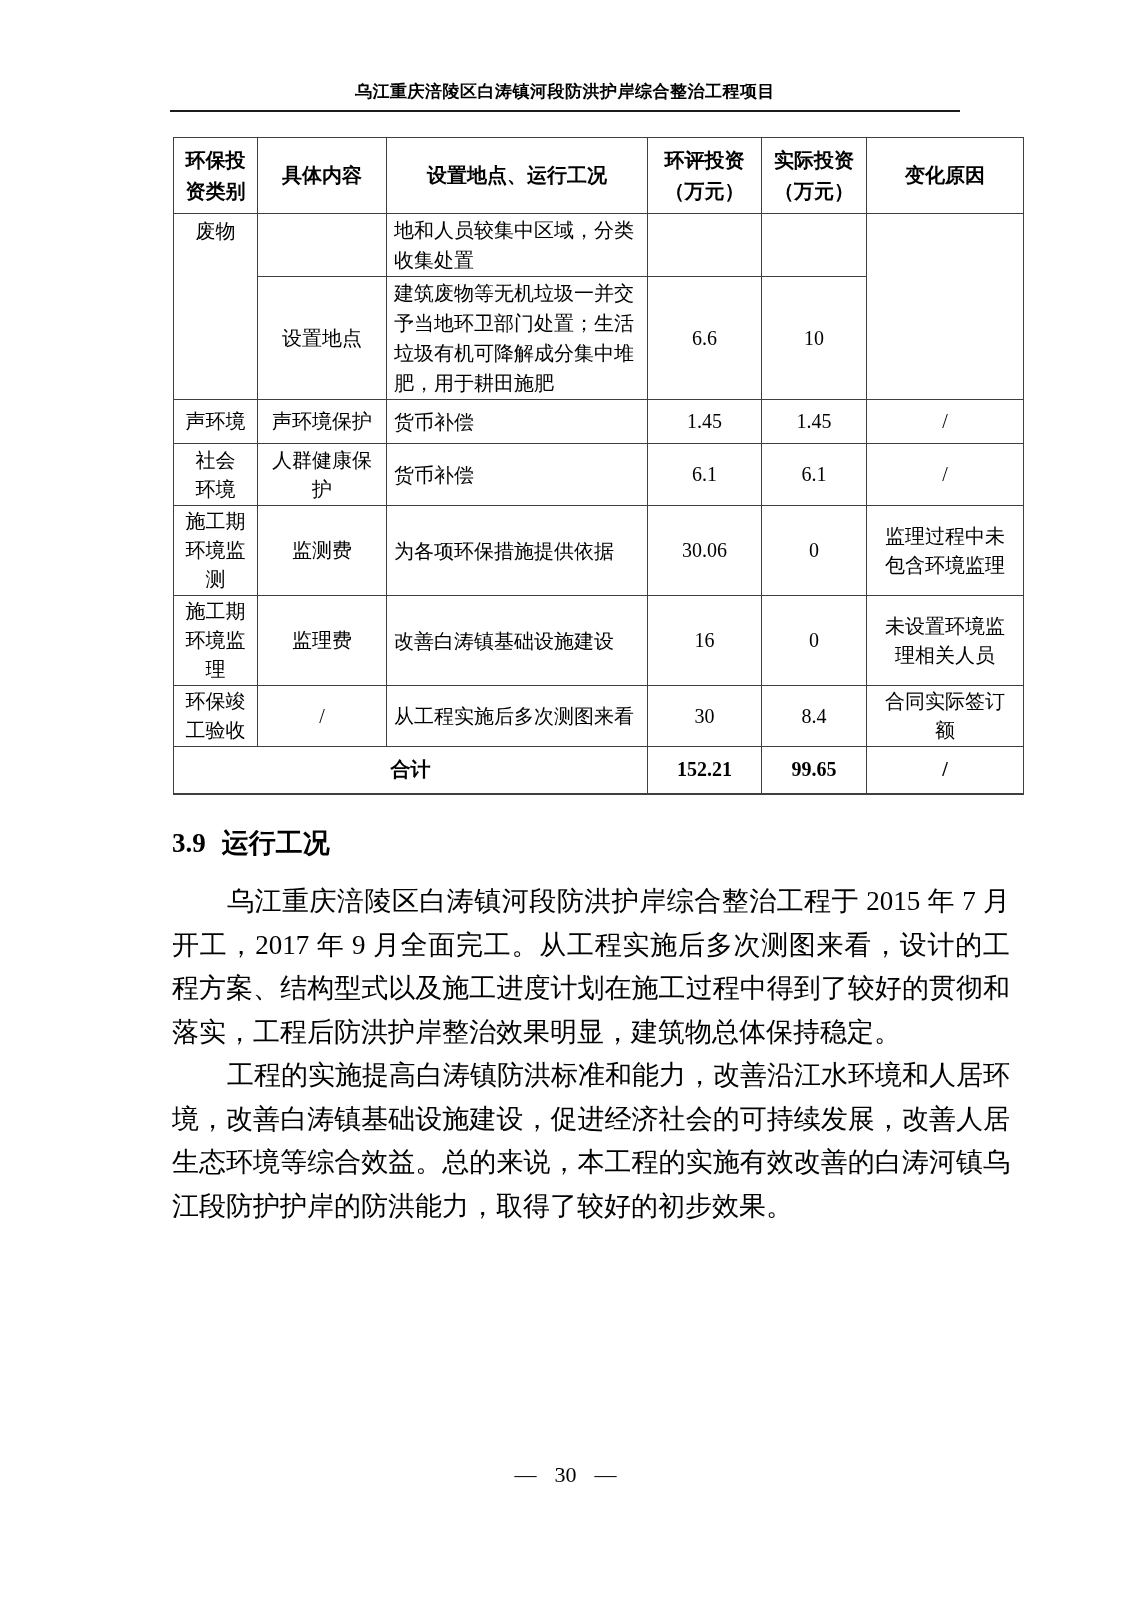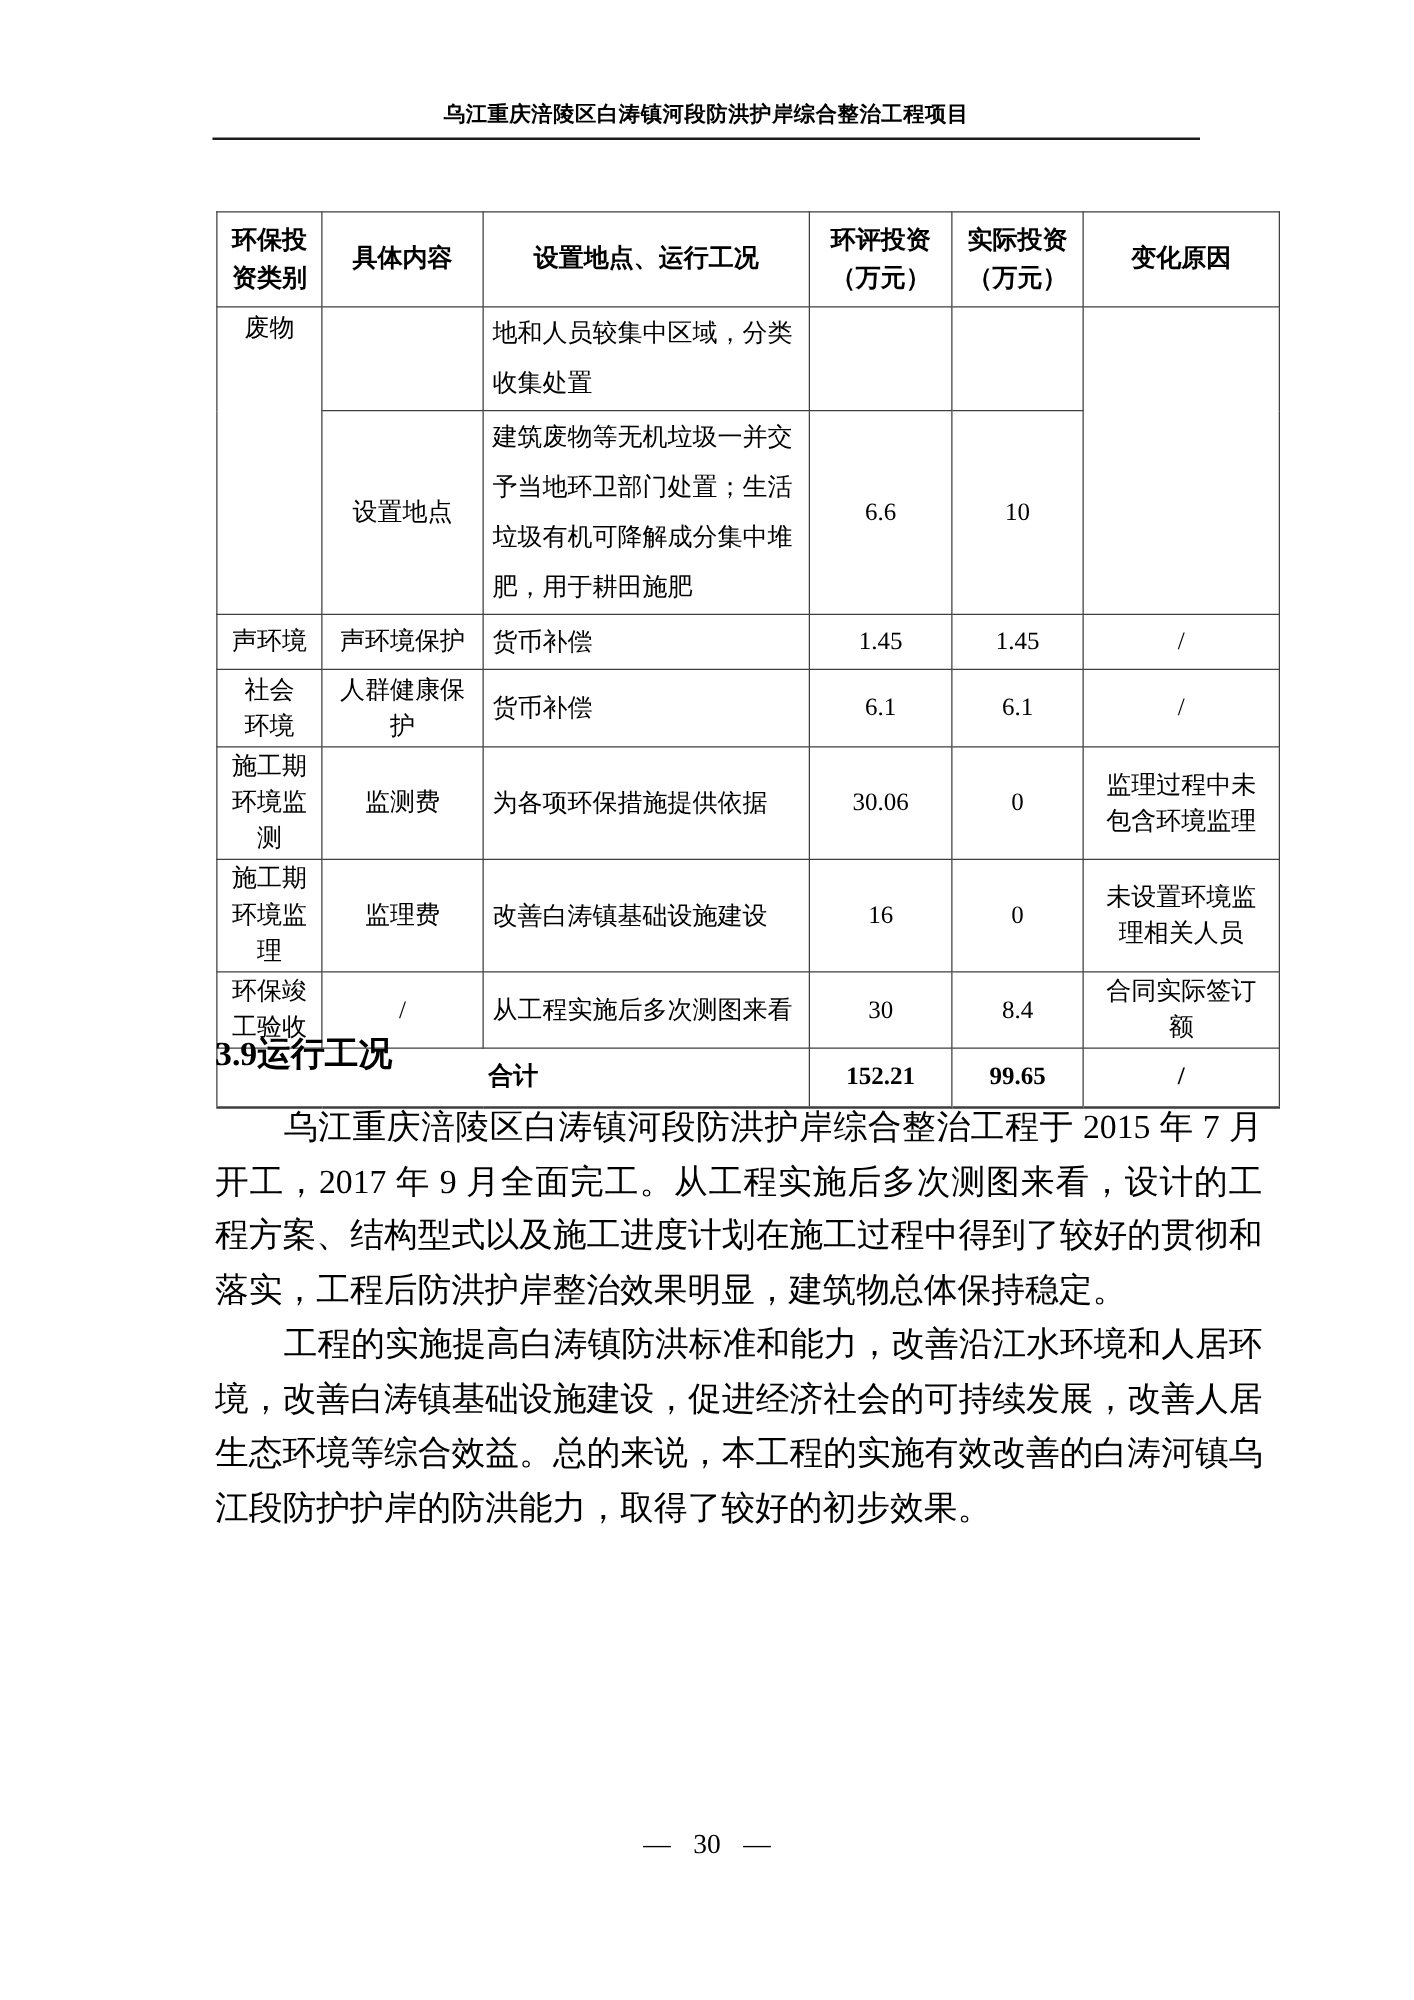--- a/index.html
+++ b/index.html
@@ -21,42 +21,41 @@
     padding-bottom: 7px;
     border-bottom: 2px solid #1c1c1c;
     letter-spacing: 0.5px;
   }
 
   
   table.inv {
     position: absolute; left: 173px; top: 137px; width: 850px;
     border-collapse: collapse; table-layout: fixed;
     font-size: 20px;
-    margin-top: 32px;
   }
   table.inv th, table.inv td {
     border: 1px solid #3f3f3f;
     text-align: center; vertical-align: middle;
     padding: 1px 3px;
     line-height: 29px;
     white-space: pre-line;
     font-weight: normal;
     overflow: hidden;
   }
   table.inv th { font-weight: bold; line-height: 31px; }
-  table.inv td.detail { text-align: left; padding: 1px 7px; line-height: 40px; }
+  table.inv td.detail { text-align: left; padding: 1px 7px; line-height: 30px; }
   table.inv td.top-align { vertical-align: top; padding-top: 3px; }
   table.inv tr:last-child td { border-bottom-width: 2px; font-weight: bold; }
 
   
   .section-heading {
     position: absolute; left: 172px; top: 825px;
     font-size: 27px; font-weight: bold;
   }
-  .section-heading .sec-num { }
+  .section-heading .sec-num { margin-right: 16px; }
 
   
   .bodytext {
     position: absolute; left: 172px; top: 880px; width: 838px;
     font-size: 27px; line-height: 43.5px;
     text-align: justify;
   }
   .bodytext p { text-indent: 55px; margin: 0; }
 
   

